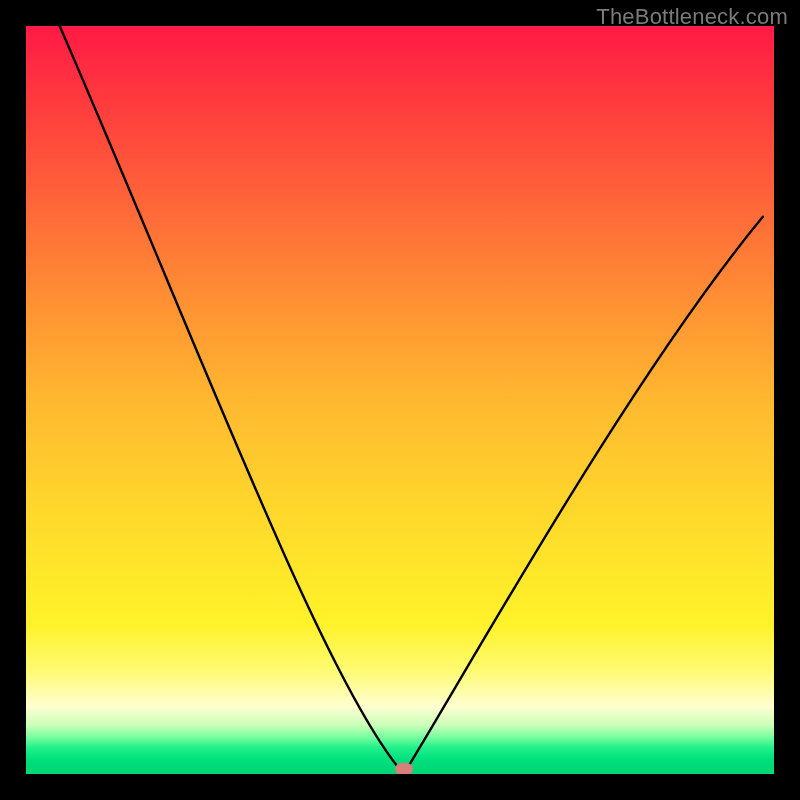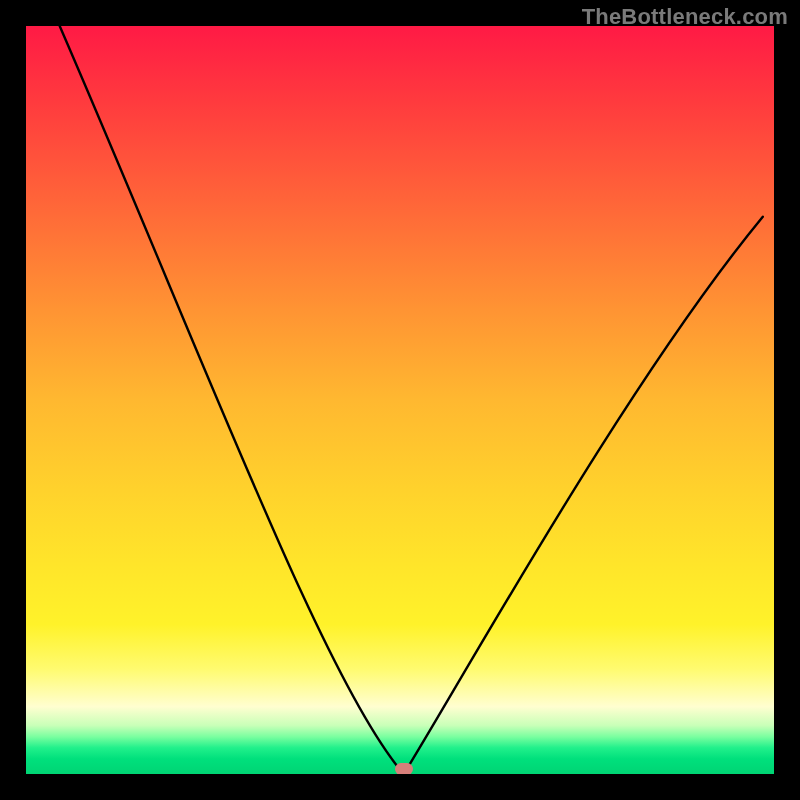--- a/index.html
+++ b/index.html
@@ -49,21 +49,21 @@
       #00e07c 98%,
       #00d474 100%
     );
   }
   .watermark {
     position: absolute;
     top: 4px;
     right: 12px;
     color: #7a7a7a;
     font-size: 22px;
-    font-weight: 700;
+    font-weight: 400;
     letter-spacing: 0.2px;
     user-select: none;
     margin-left: 46px;
   }
   svg.curve {
     position: absolute;
     inset: 0;
   }
   .marker {
     position: absolute;

